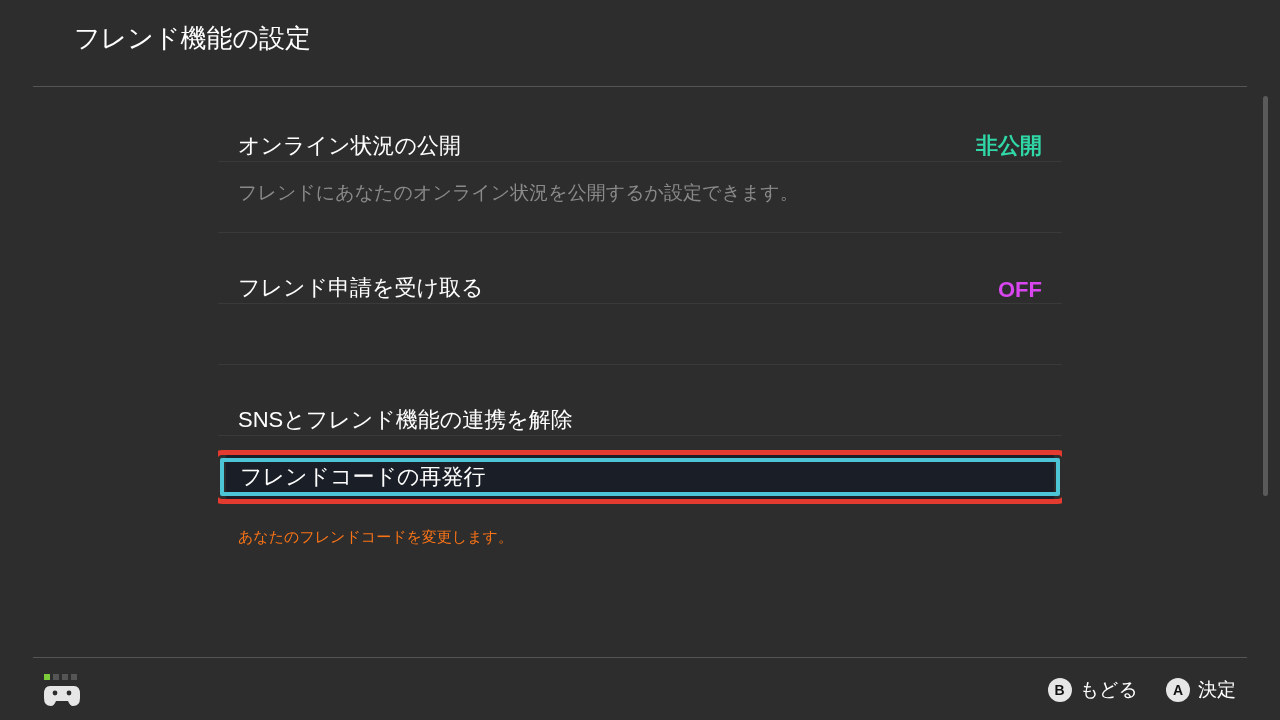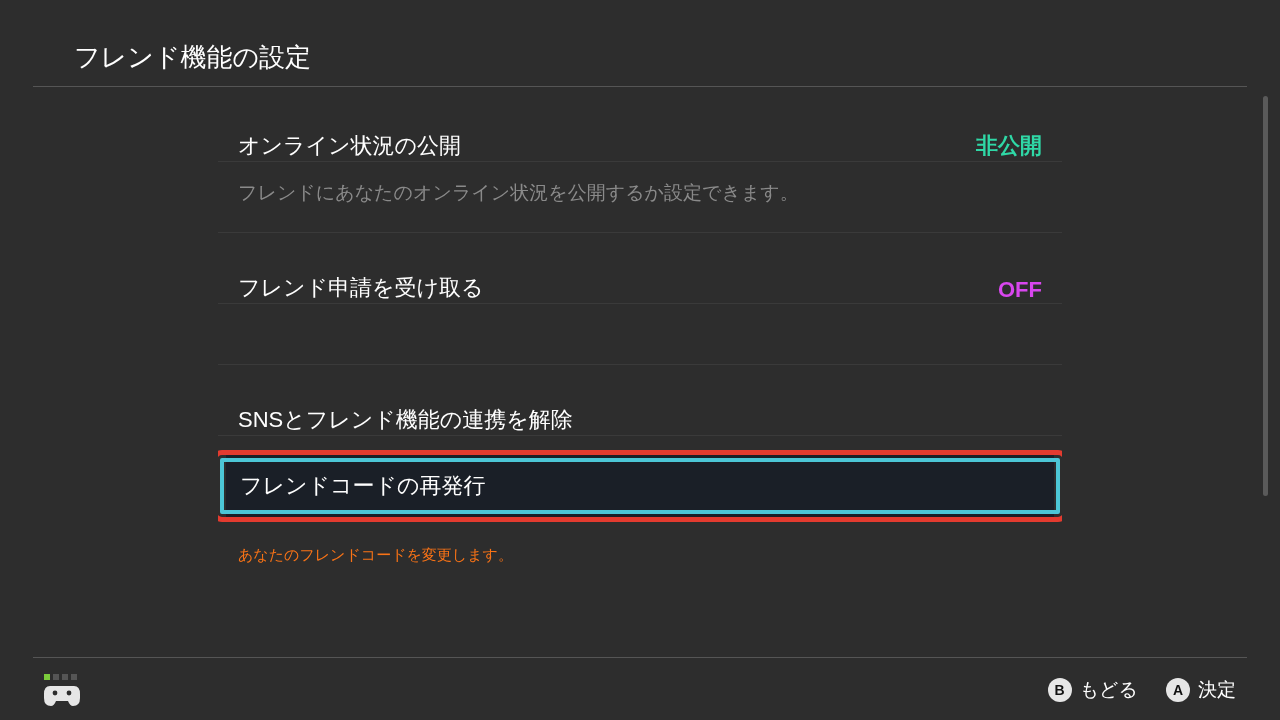--- a/index.html
+++ b/index.html
@@ -1,33 +1,33 @@
 <!DOCTYPE html>
 <html><head>
 <meta charset="utf-8">
 <style>
 *{margin:0;padding:0;box-sizing:border-box}
 html,body{width:1280px;height:720px;overflow:hidden;background:#2d2d2d;color:#fff;font-family:"Hiragino Kaku Gothic ProN","Yu Gothic",sans-serif}
 .screen{position:relative;width:1280px;height:720px;background:#2d2d2d}
-.header{position:absolute;top:0;left:0;right:0;height:86px;padding:40px 0 0 74px}
+.header{position:absolute;top:0;left:0;right:0;height:86px;padding:21px 0 0 74px}
 .header h1{font-size:26px;font-weight:400;color:#fff}
 .header-rule{position:absolute;top:86px;left:33px;right:33px;height:1px;background:#555}
 .content{position:absolute;top:90px;left:218px;right:218px;bottom:66px;overflow:hidden}
 .row{height:72px;display:flex;align-items:flex-end;justify-content:space-between;padding:0 20px;border-bottom:1px solid #3a3a3a;cursor:pointer}
 .row.top-border{border-top:1px solid #3a3a3a}
 .row-label{font-size:22px;color:#fff;font-weight:400}
 .row-value{font-size:22px;font-weight:700}
 .row-value.accent{color:#2fd8a6}
 .row-value.dim{color:#d946ef}
 .desc{padding:14px 20px 22px 20px;color:#8a8a8a;font-size:19px;line-height:1.8}
 .gap{height:60px}
 .highlight-wrap{position:relative;margin:4px -6px 0 -6px}
 .red-ring{position:absolute;inset:0;border:5px solid #e33b2f;border-radius:10px;pointer-events:none}
 .cyan-ring{position:absolute;inset:8px;border:4px solid #4cc6d6;border-radius:2px;pointer-events:none}
-.highlight-inner{margin:14px;background:#1a1f27;height:72px;display:flex;align-items:center;padding:0 14px}
+.highlight-inner{margin:14px;background:#1a1f27;height:54px;display:flex;align-items:center;padding:0 14px}
 .highlight-inner .row-label{font-size:22px;color:#fff}
 .desc-after{padding:10px 20px 0 20px;color:#f97316;font-size:15px}
 .footer-rule{position:absolute;bottom:62px;left:33px;right:33px;height:1px;background:#555}
 .footer{position:absolute;bottom:0;left:0;right:0;height:60px;display:flex;align-items:center;justify-content:space-between;padding:0 44px}
 .footer-left{display:flex;flex-direction:column;align-items:flex-start;gap:4px}
 .dots{display:flex;gap:3px}
 .dot{width:6px;height:6px;background:#555}
 .dot.on{background:#7bcb3b}
 .controller-icon svg{display:block}
 .footer-right{display:flex;align-items:center;gap:28px}

